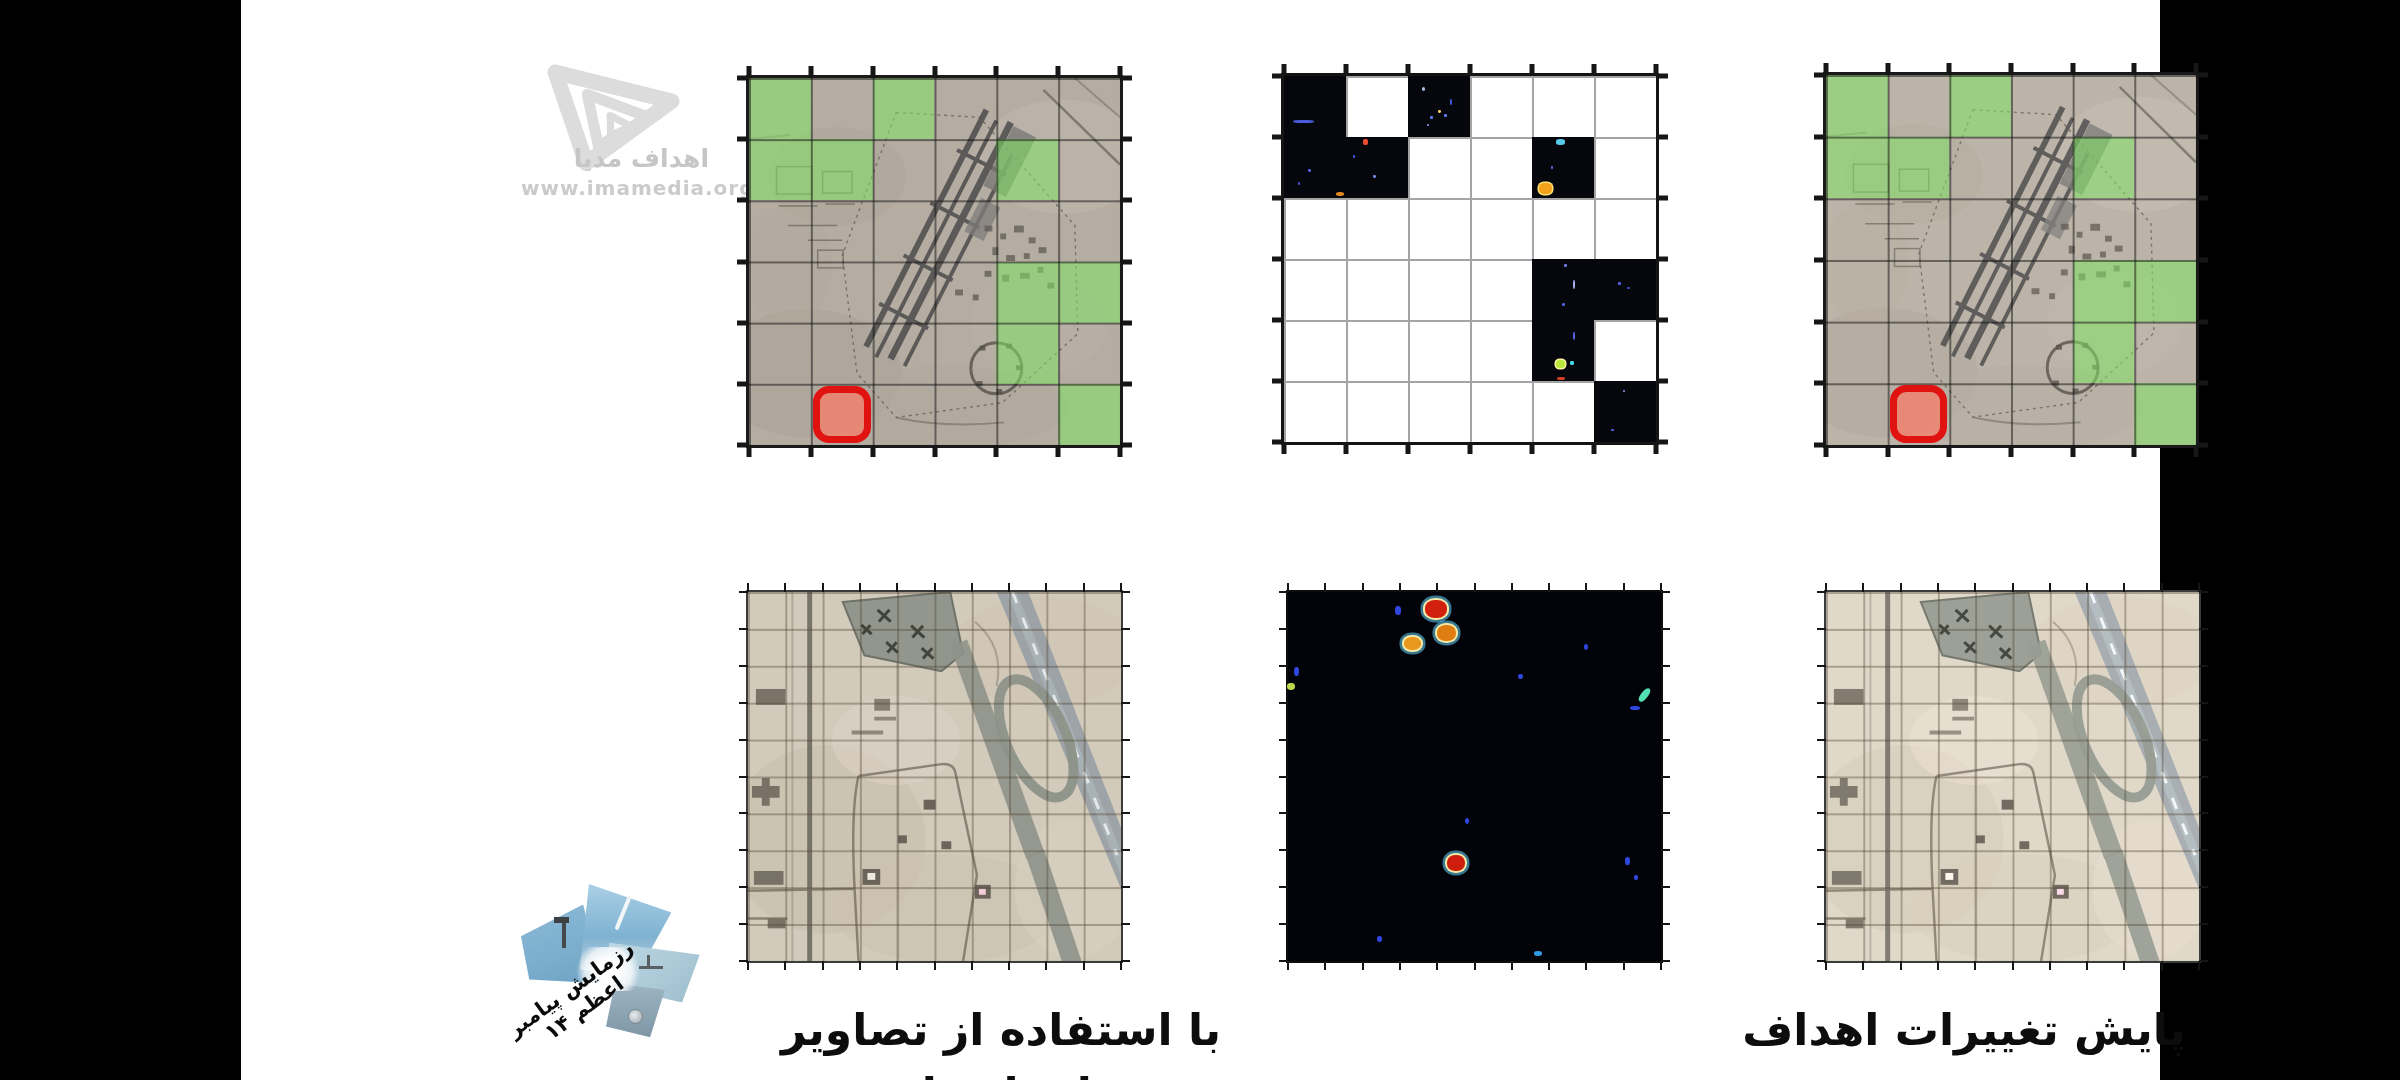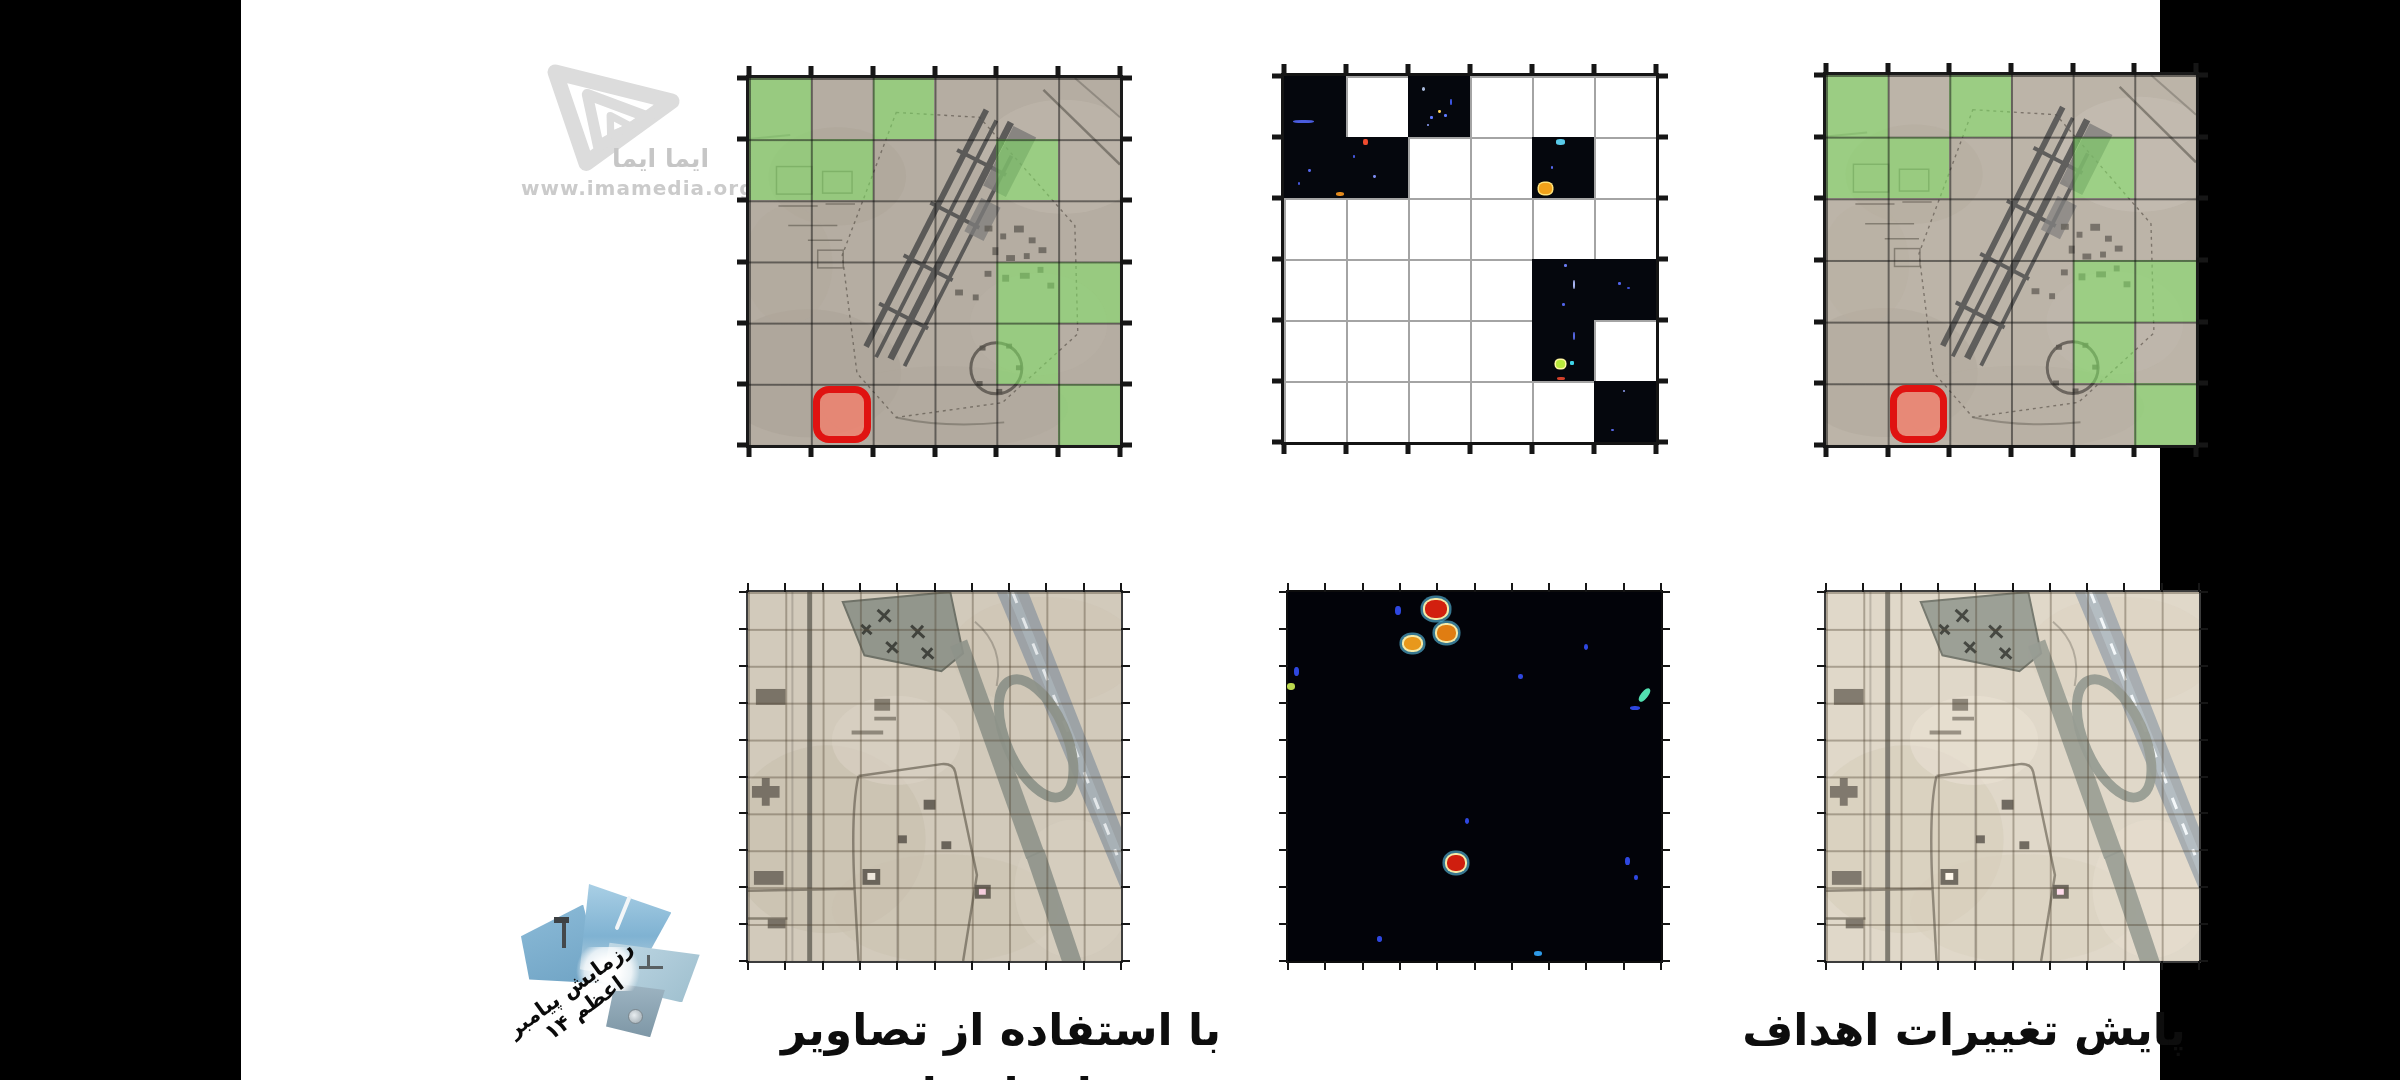--- a/index.html
+++ b/index.html
@@ -222,21 +222,21 @@
 
 <div class="abs" id="canvas">
 
   <svg class="abs" id="wm-icon" viewBox="0 0 200 140">
     <g fill="none" stroke="#dcdcdc" stroke-linejoin="round" stroke-linecap="round">
       <path d="M30,24 L158,56 L64,124 Z" stroke-width="17"></path>
       <path d="M62,52 L132,70 L80,107 Z" stroke-width="12" transform="rotate(6 97 80)"></path>
       <path d="M88,74 L113,81 L93,95 Z" stroke-width="8" transform="rotate(12 100 84)"></path>
     </g>
   </svg>
-  <div class="abs" id="wm-brand">ایما ایما</div>
+  <div class="abs" id="wm-brand">اهداف مدیا</div>
   <div class="abs" id="wm-url">www.imamedia.org</div>
 
   <div class="panel p-top" style="left:505px;top:75px;width:377px;height:373px;">
     <svg class="fill">
         <use href="#airbase" width="100%" height="100%"></use>
       </svg>
     <div class="overlay">
         <div class="cell green-cell" style="left: 0%; top: 0%; width: 16.6667%; height: 16.6667%; background: rgba(128, 226, 100, 0.55);"></div>
         <div class="cell green-cell" style="left: 33.3333%; top: 0%; width: 16.6667%; height: 16.6667%; background: rgba(128, 226, 100, 0.55);"></div>
         <div class="cell green-cell" style="left: 0%; top: 16.6667%; width: 16.6667%; height: 16.6667%; background: rgba(128, 226, 100, 0.55);"></div>

